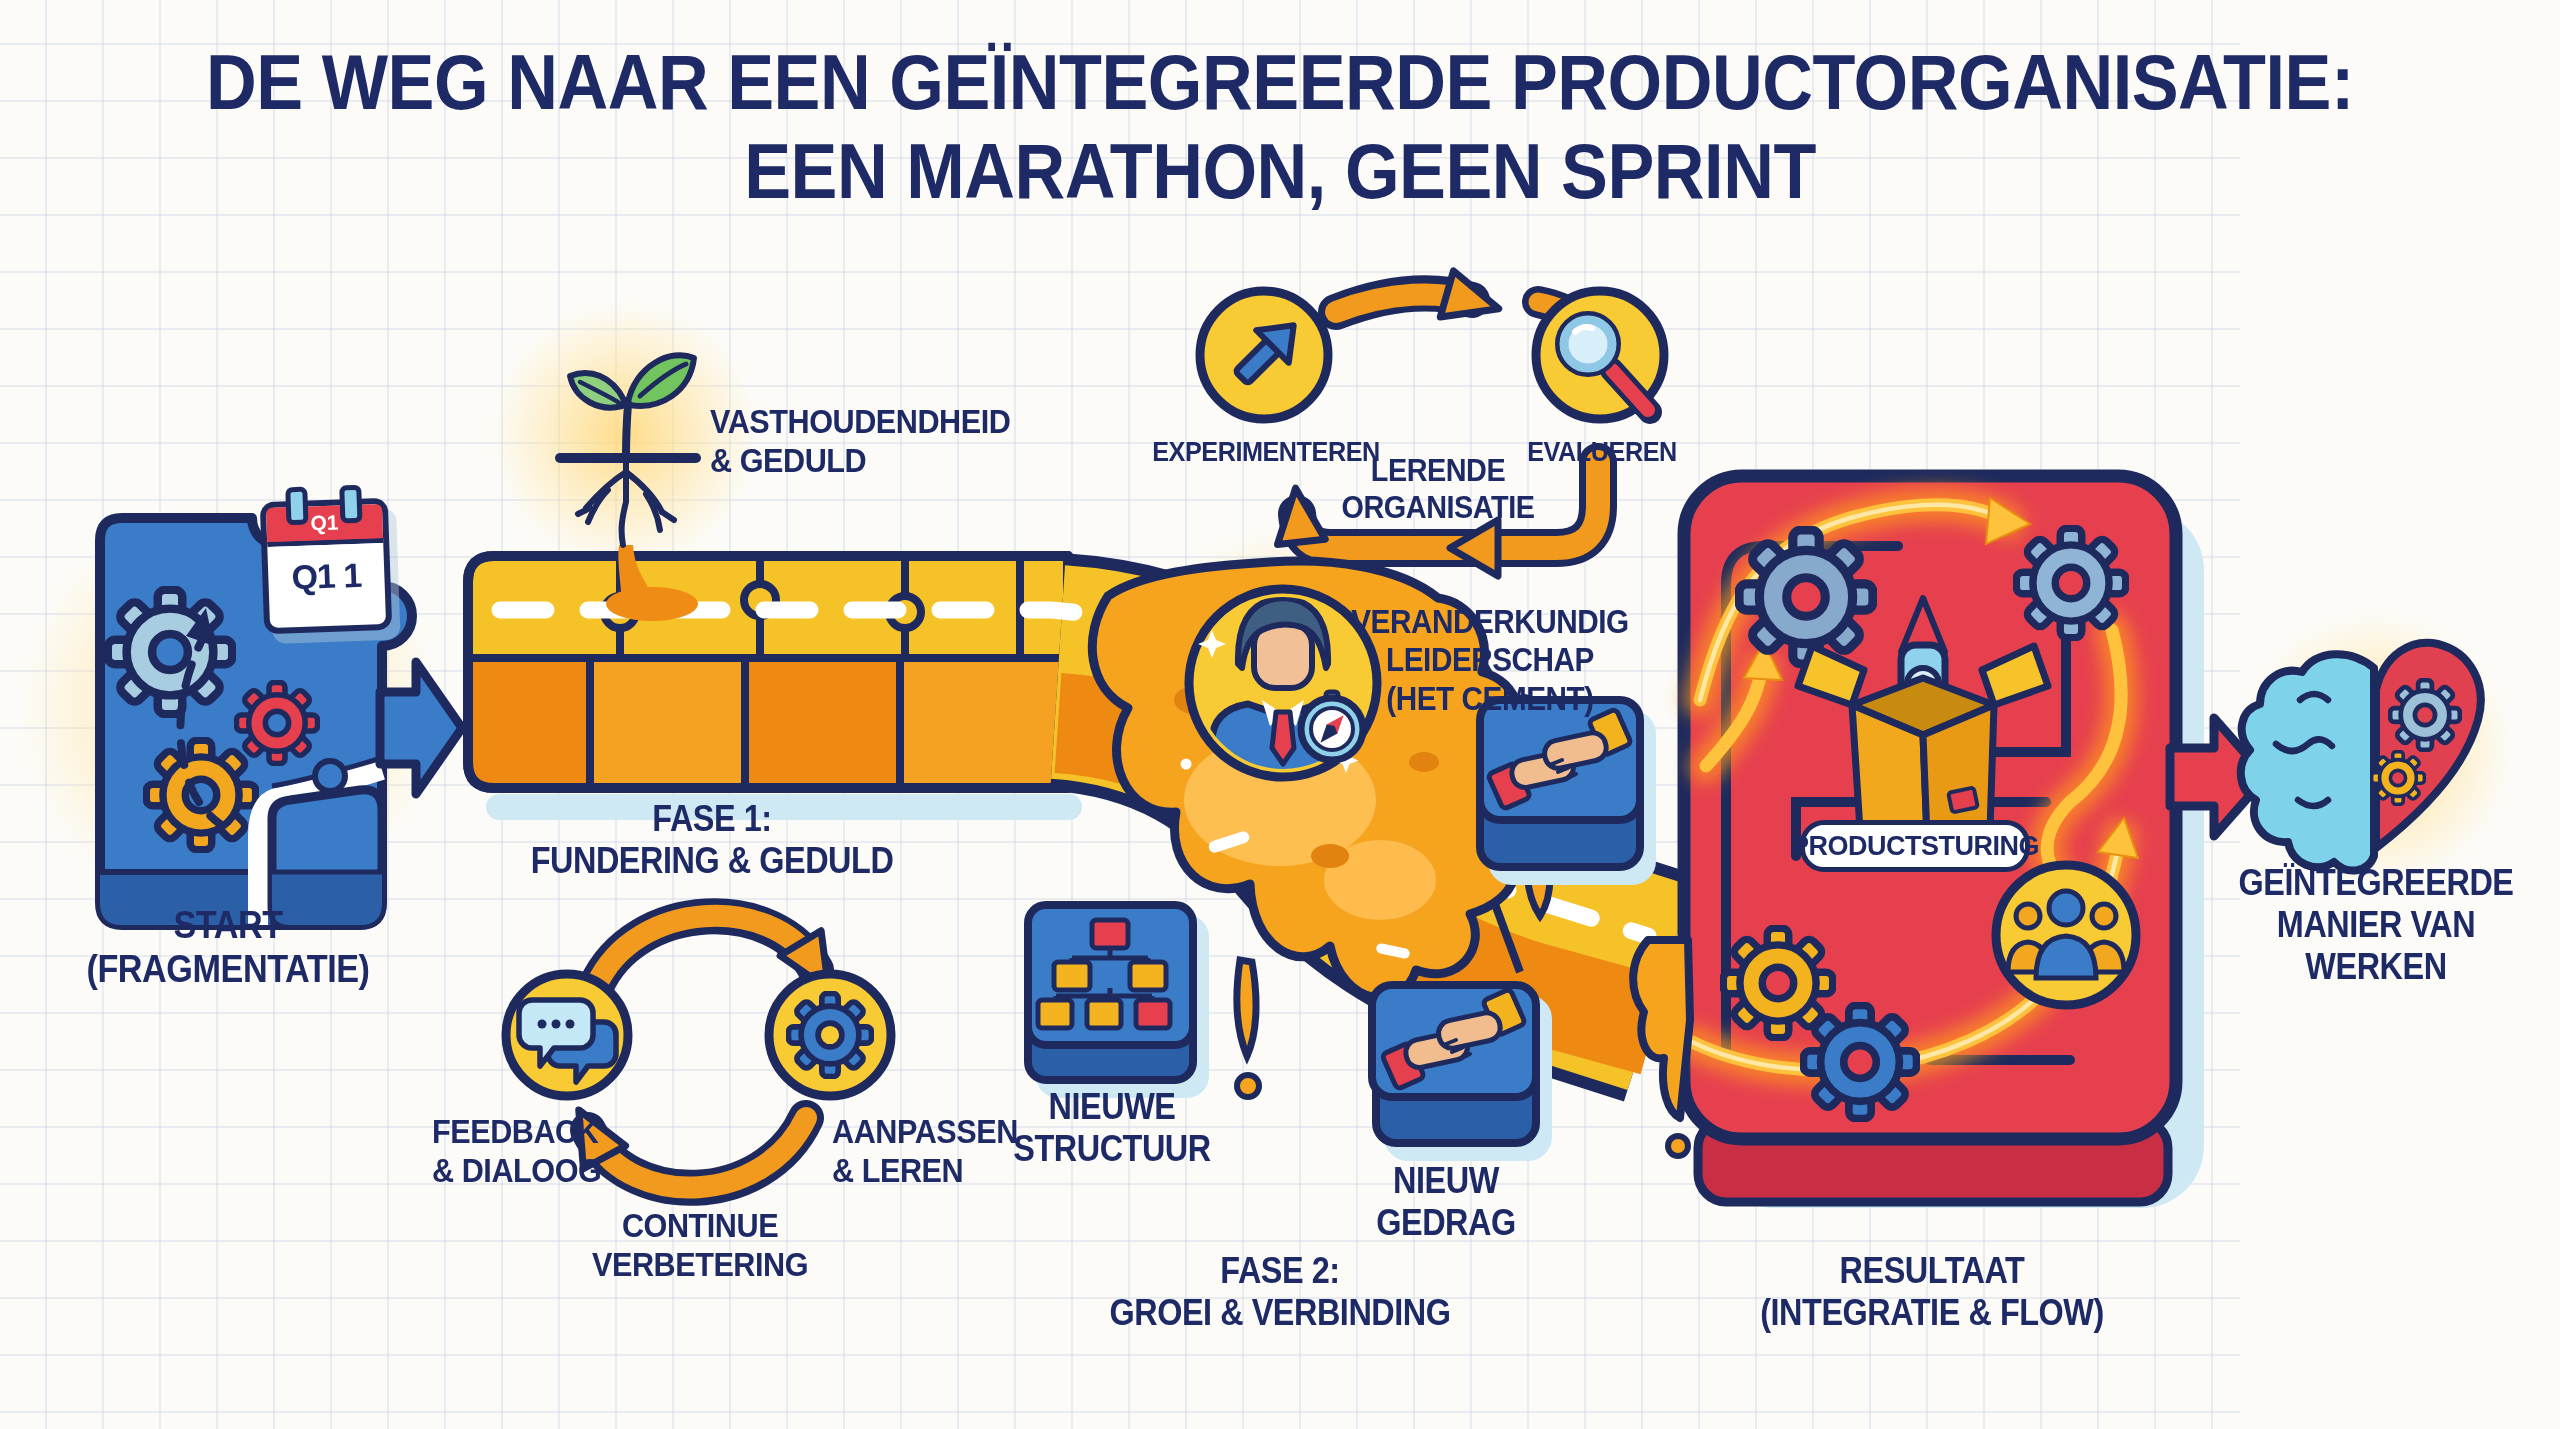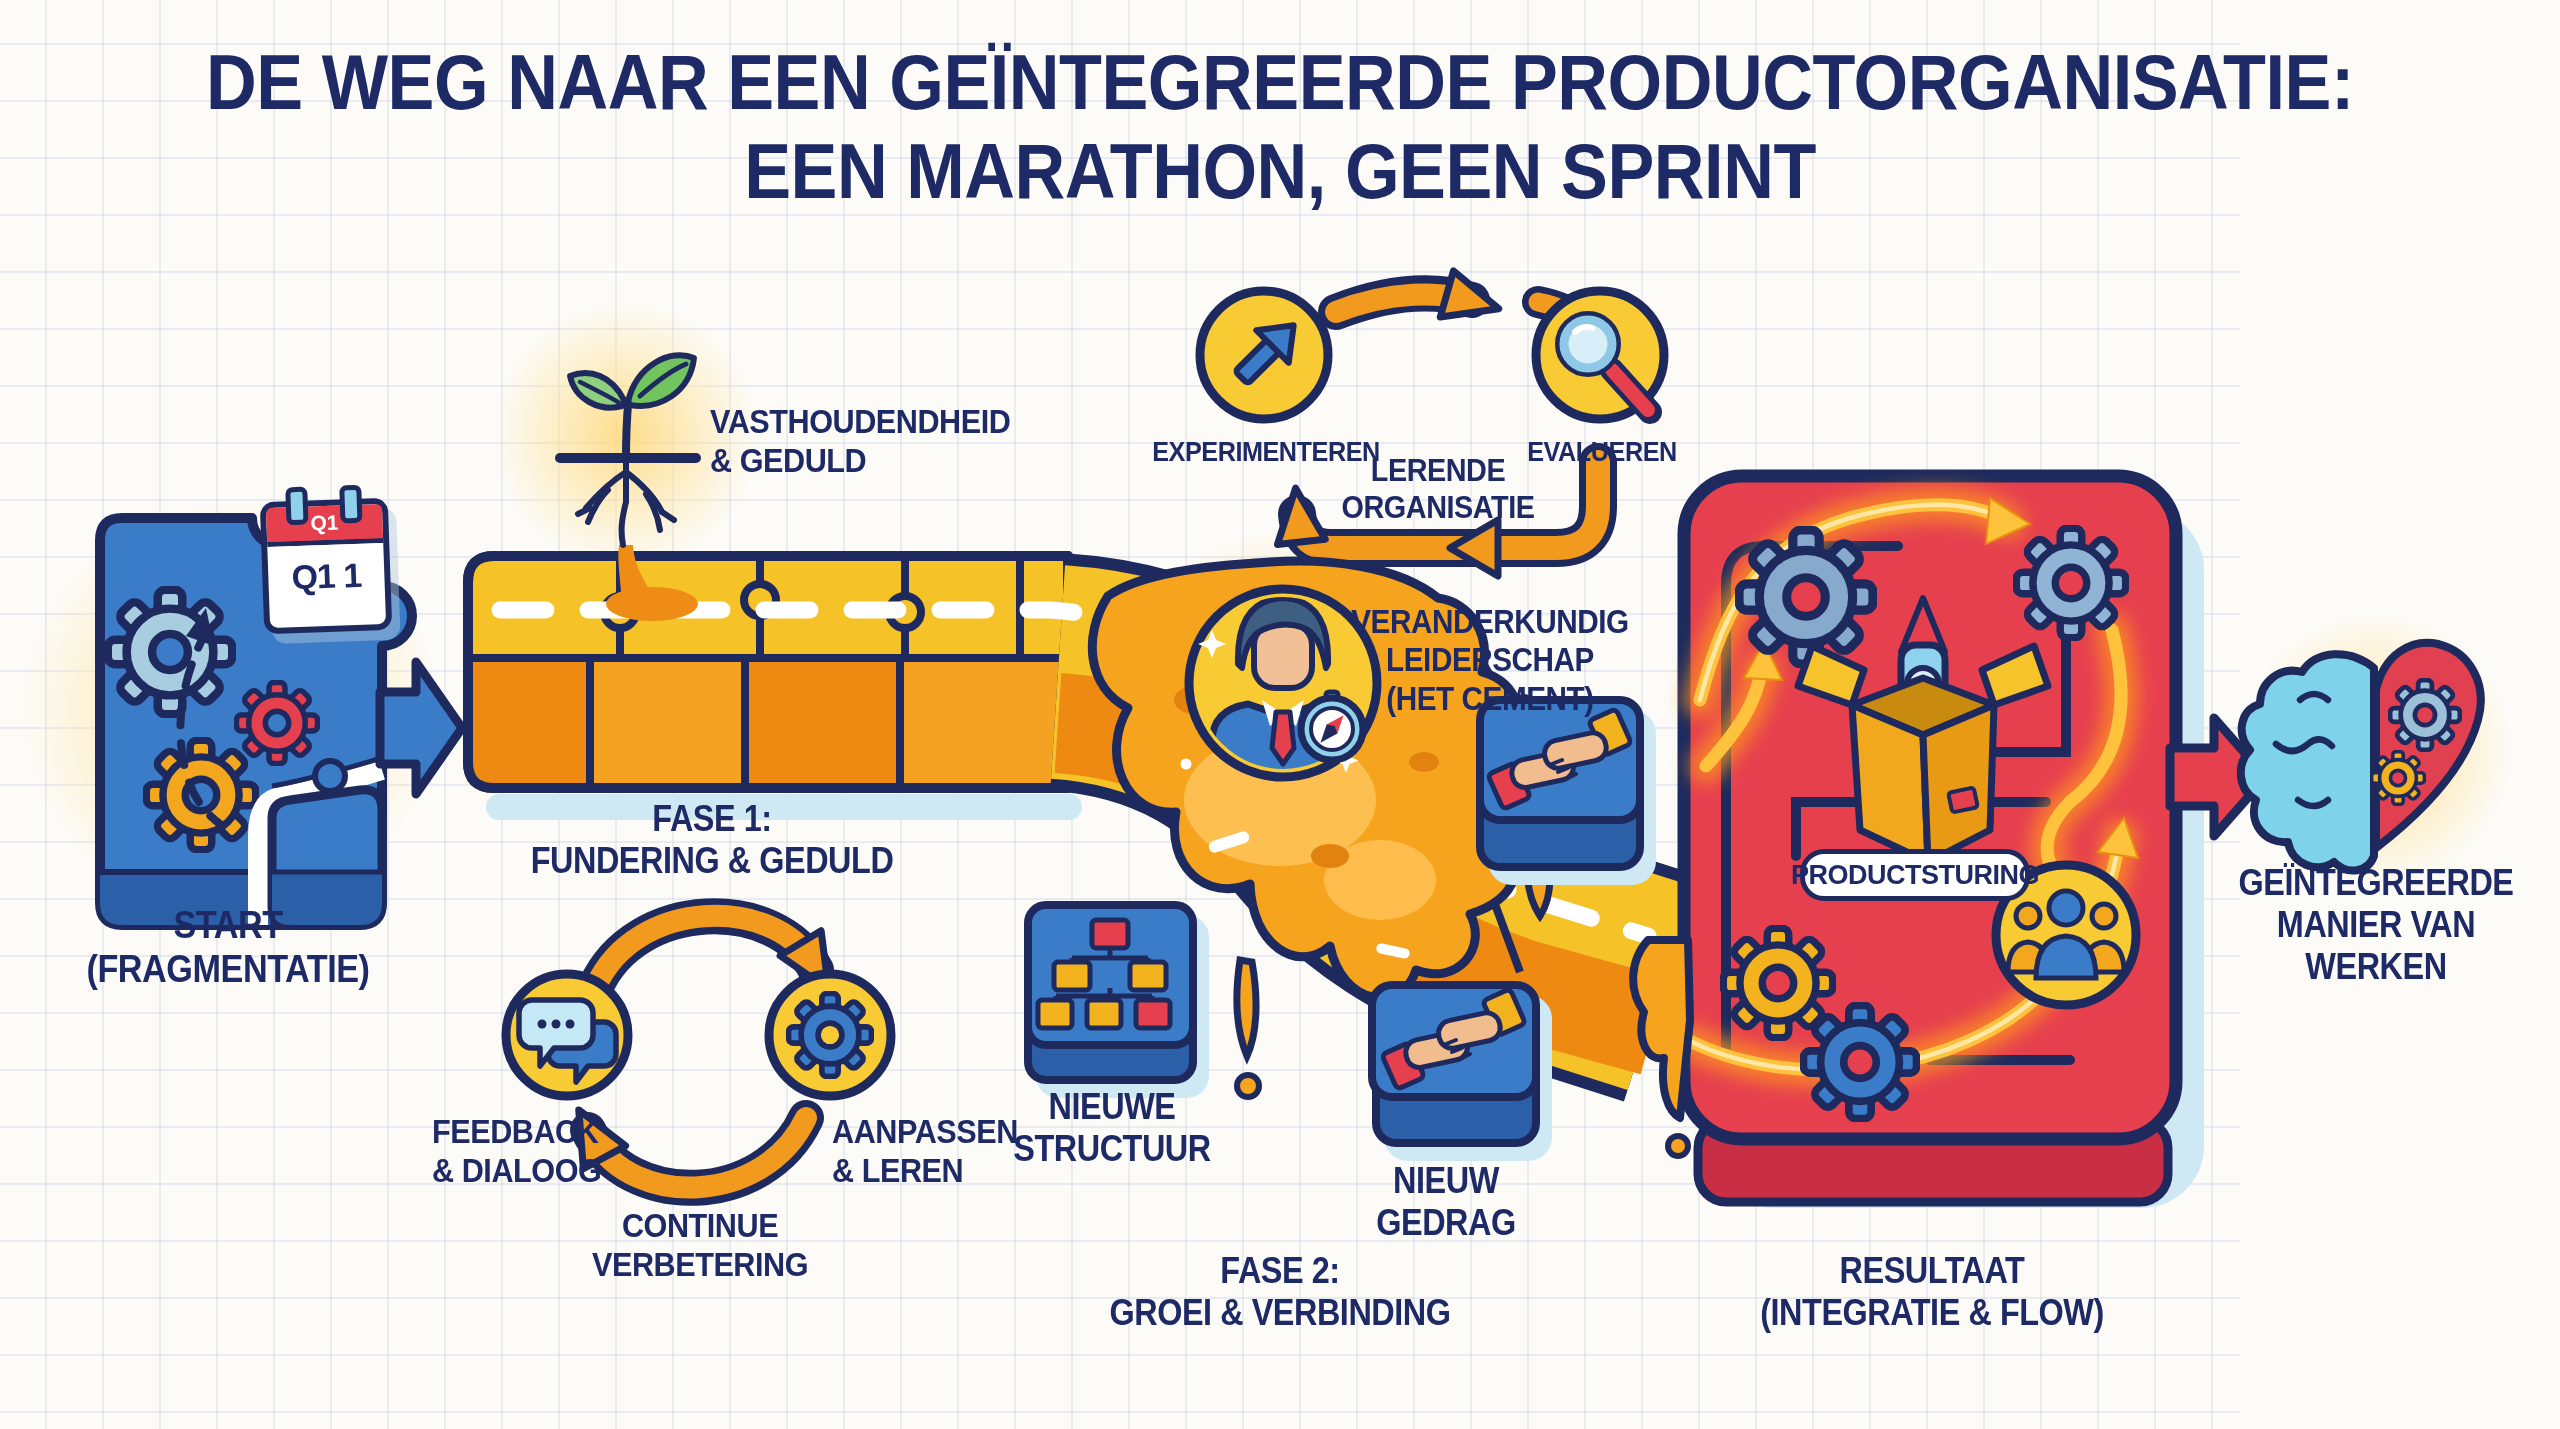--- a/index.html
+++ b/index.html
@@ -38,21 +38,21 @@
     color:#fff;font-weight:800;font-size:21px;display:flex;align-items:center;justify-content:center;
     border-bottom:5px solid #1e2a5e;
   }
   .calendar .date{
     height:62px;display:flex;align-items:center;justify-content:center;
     color:#1e2a66;font-weight:800;font-size:34px;letter-spacing:-1px;
   }
   .ring{position:absolute;top:-20px;width:12px;height:28px;background:#8fd0ea;
     border:5px solid #1e2a5e;border-radius:7px;}
   .pill{
-    position:absolute;left:1800px;top:849px;width:220px;height:42px;
+    position:absolute;left:1800px;top:820px;width:220px;height:42px;
     background:#ffffff;border:5px solid #1e2a5e;border-radius:24px;
     display:flex;align-items:center;justify-content:center;
     font-weight:800;font-size:27px;color:#1e2a66;letter-spacing:-.5px;
     z-index:6;
   }
 </style>
 </head>
 <body>
 
 <div class="canvas">

